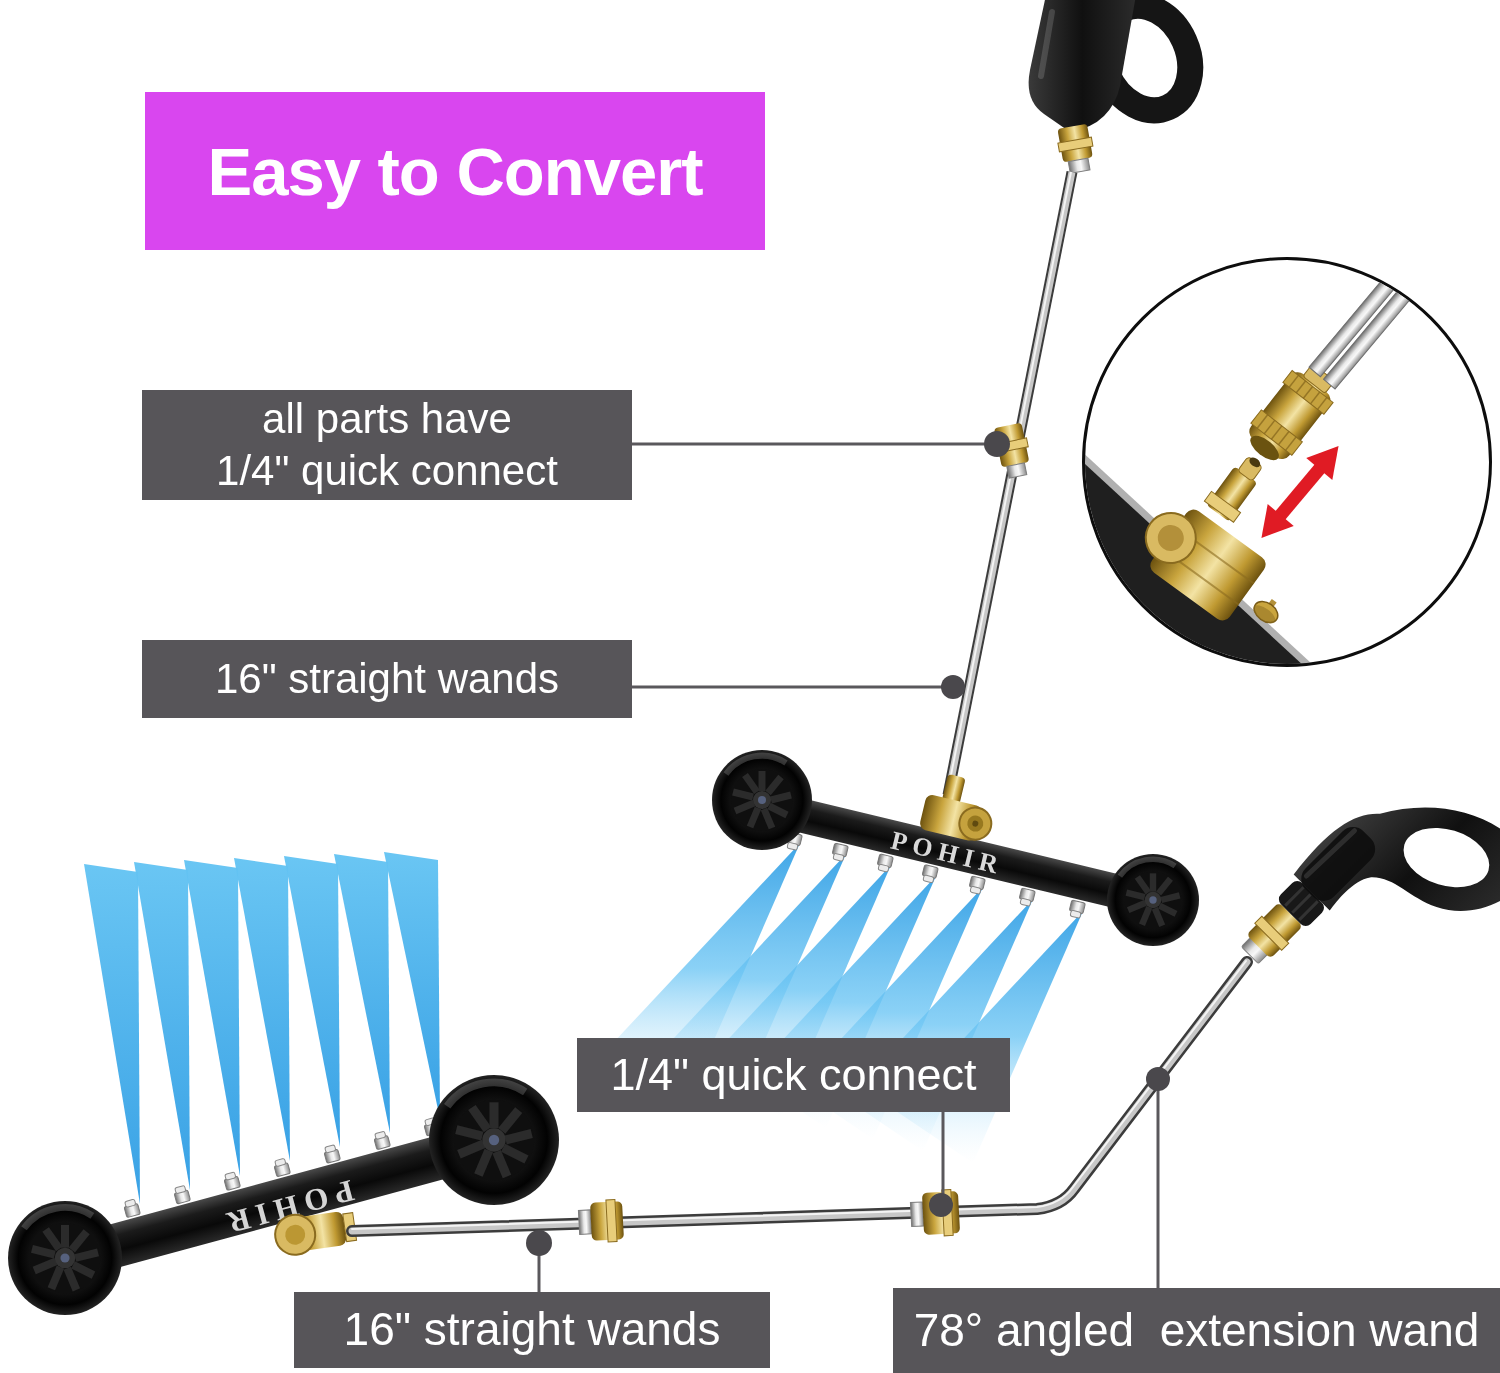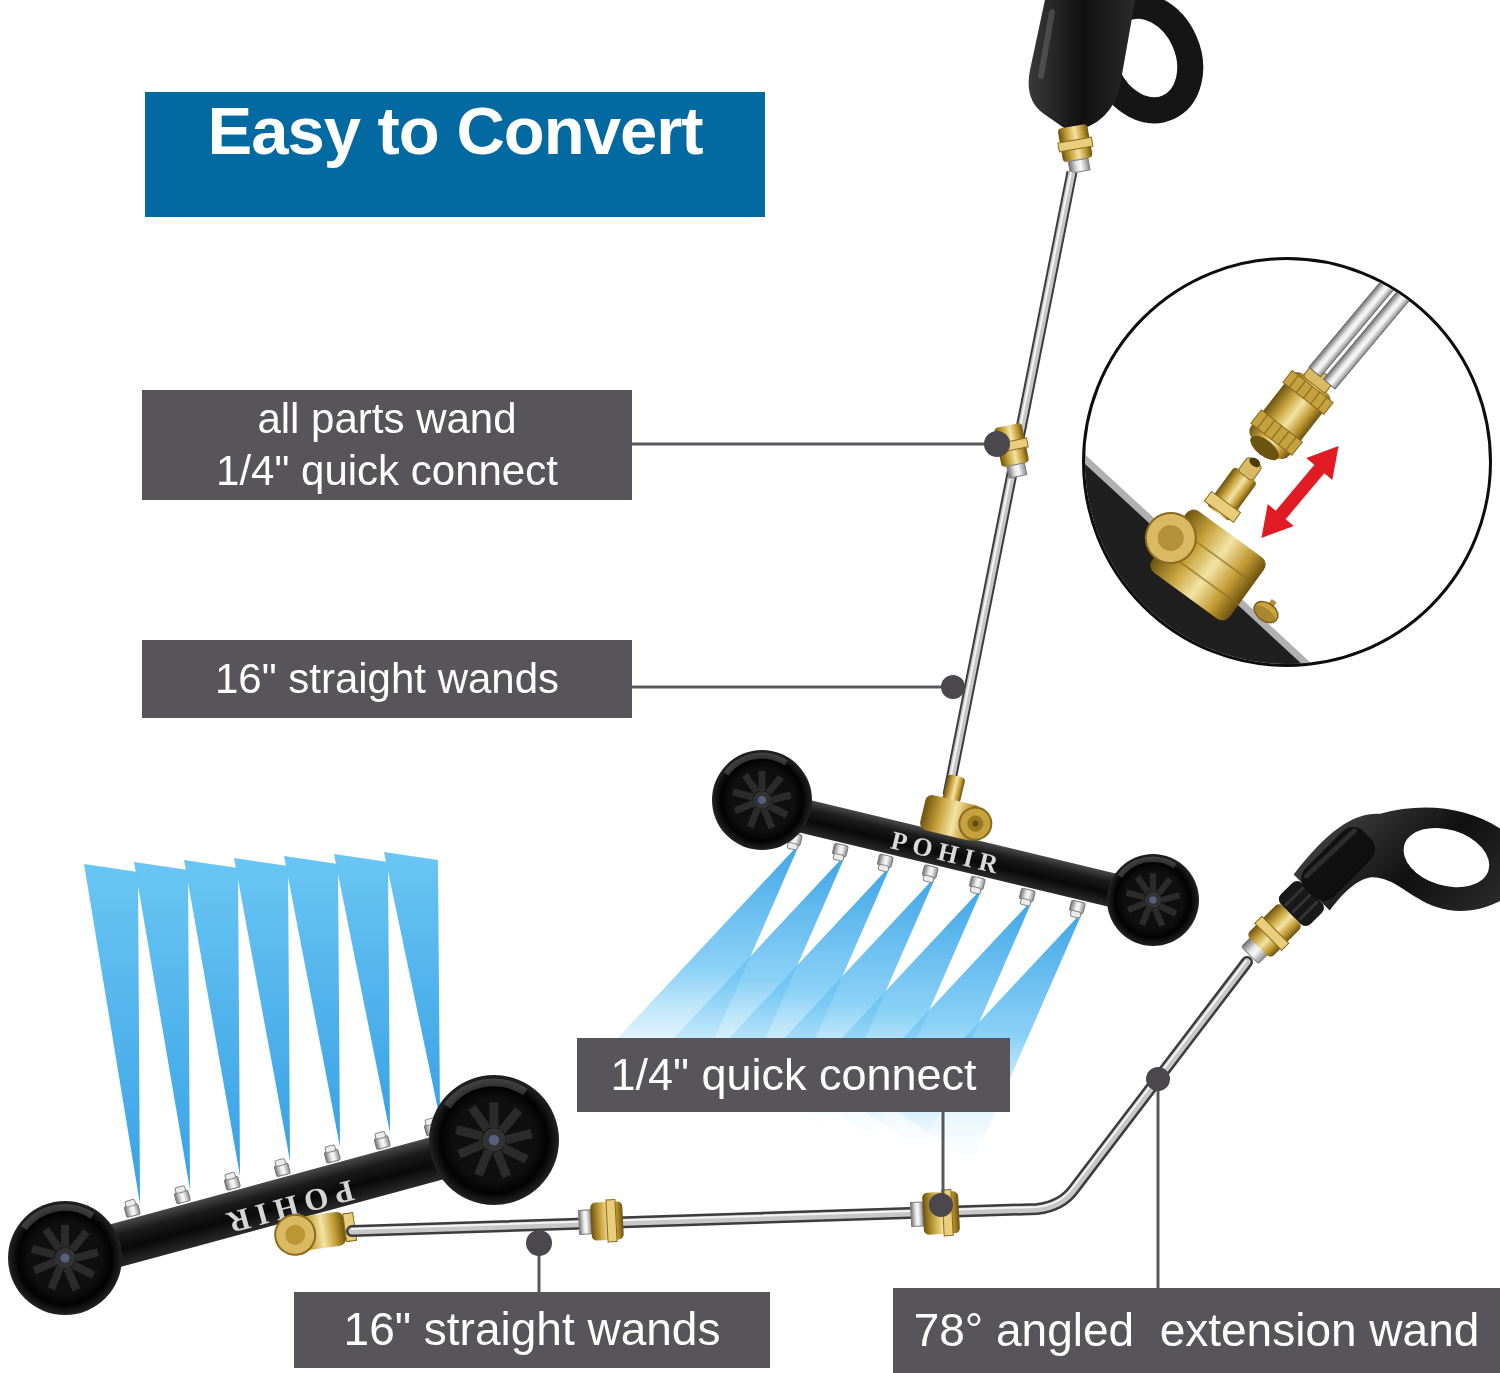--- a/index.html
+++ b/index.html
@@ -2,22 +2,22 @@
 <html><head>
 <meta charset="utf-8">
 <style>
   html,body{margin:0;padding:0;background:#ffffff;}
   .canvas{
     position:relative;width:1500px;height:1373px;background:#ffffff;
     overflow:hidden;font-family:"Liberation Sans",sans-serif;
   }
   .art{position:absolute;left:0;top:0;width:1500px;height:1373px;}
   .banner{
-    position:absolute;left:145px;top:92px;width:620px;height:125px;
-    background:#0369a1;color:#fff;display:flex;justify-content:center;
+    position:absolute;left:145px;top:92px;width:620px;height:158px;
+    background:#d946ef;color:#fff;display:flex;align-items:center;justify-content:center;
     font-weight:bold;font-size:67px;letter-spacing:-1px;
   }
   .callout{
     position:absolute;background:#575559;color:#fff;
     display:flex;flex-direction:column;align-items:center;justify-content:center;
     text-align:center;line-height:1.25;
   }
   .co-allparts{left:142px;top:390px;width:490px;height:110px;font-size:42px;}
   .co-wands-top{left:142px;top:640px;width:490px;height:78px;font-size:42px;}
   .co-qc{left:577px;top:1038px;width:433px;height:74px;font-size:45px;}
@@ -297,21 +297,21 @@
         <polygon points="0,60 -17,30 17,30"></polygon>
       </g>
     </svg>
   </div>
 
   <div class="banner">
     <span>Easy to Convert</span>
   </div>
 
   <div class="callout co-allparts">
-    <span>all parts wand</span>
+    <span>all parts have</span>
     <span>1/4" quick connect</span>
   </div>
 
   <div class="callout co-wands-top">
     <span>16" straight wands</span>
   </div>
 
   <div class="callout co-qc">
     <span>1/4" quick connect</span>
   </div>

